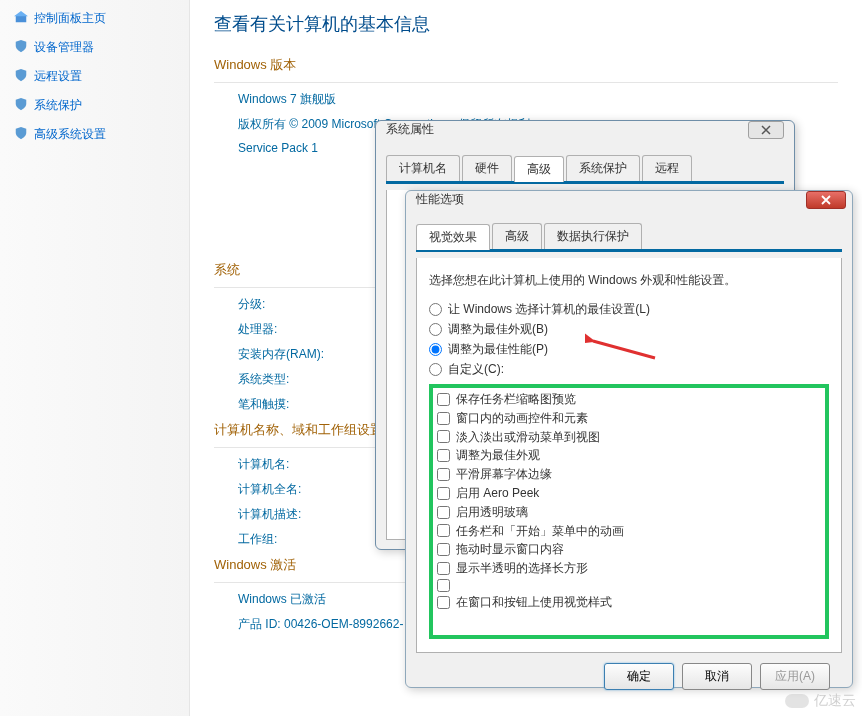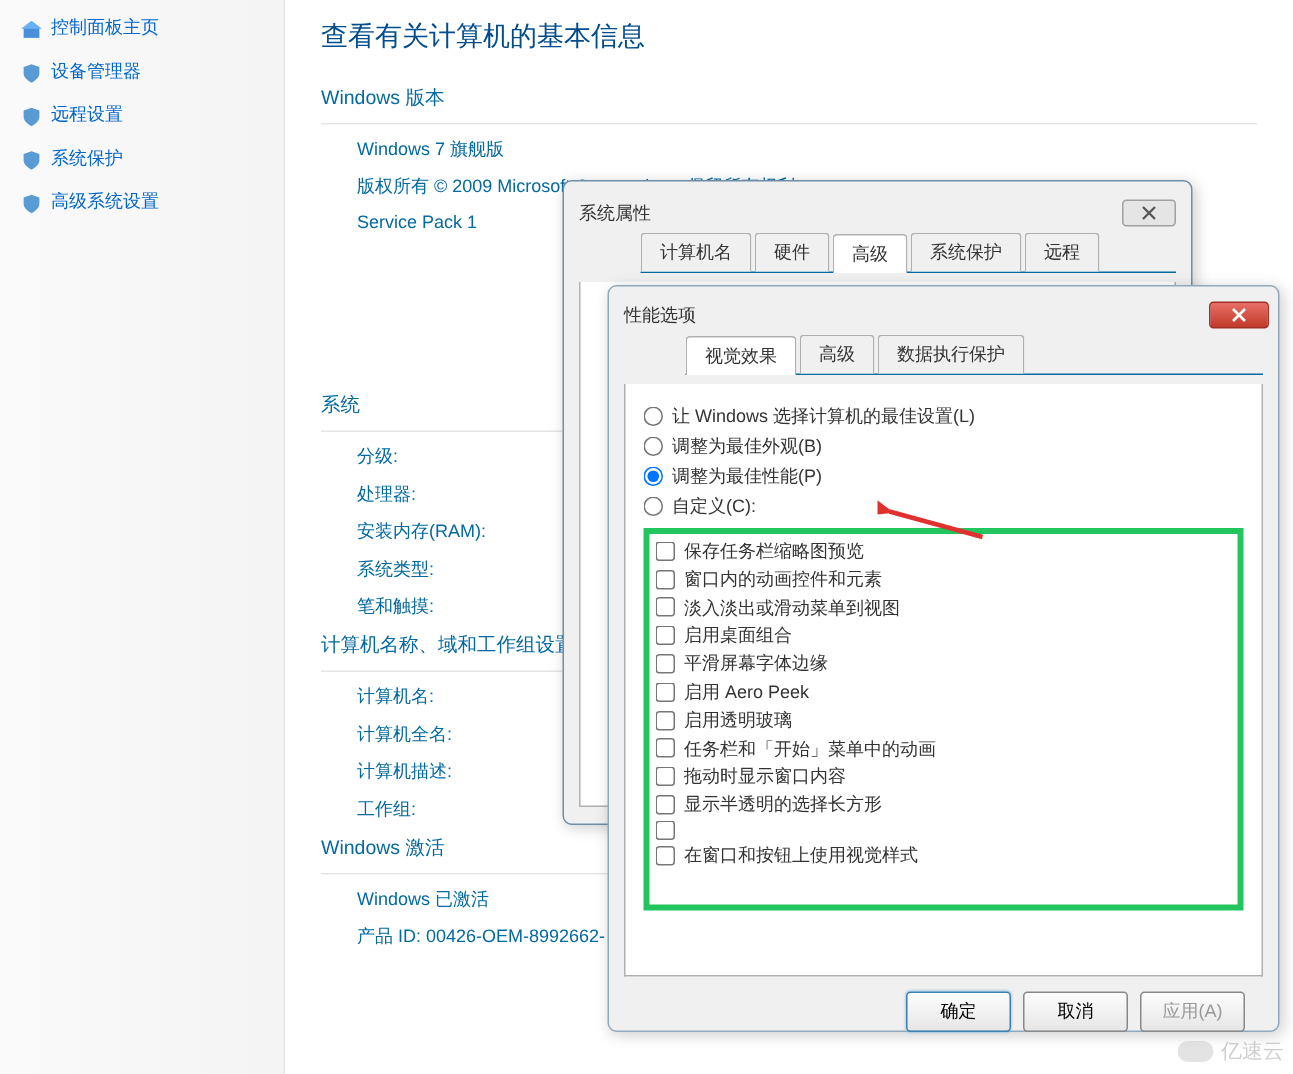--- a/index.html
+++ b/index.html
@@ -18,21 +18,21 @@
       position: absolute;
       left: 0; top: 0;
       width: 190px;
       height: 100%;
       background: linear-gradient(to right, #fafafa, #f4f4f4);
       border-right: 1px solid #e5e5e5;
       padding-top: 4px;
     }
     .sidebar-item {
       display: flex;
-      align-items: flex-end;
+      align-items: flex-start;
       padding: 6px 14px;
       color: #0066cc;
       cursor: pointer;
     }
     .sidebar-icon {
       display: inline-block;
       width: 14px; height: 14px;
       margin-right: 6px;
     }
     
@@ -43,21 +43,21 @@
       padding: 12px 24px;
       background: #fff;
     }
     .page-title {
       color: #004c8c;
       font-size: 18px;
       font-weight: normal;
       margin-bottom: 20px;
     }
     .section-header {
-      color: #0369a1;
+      color: #a16207;
       font-size: 13px;
       margin-top: 8px;
       margin-bottom: 6px;
     }
     .info-row {
       padding-left: 24px;
       margin: 8px 0;
       font-size: 12px;
       color: #0369a1;
     }
@@ -77,44 +77,43 @@
     }
     .dlg-sysprops {
       left: 375px;
       top: 120px;
       width: 420px;
       height: 430px;
     }
     .dlg-titlebar {
       height: 30px;
       display: flex;
-      align-items: flex-end;
+      align-items: flex-start;
       justify-content: space-between;
       padding: 0 10px;
       font-size: 12px;
       color: #333;
     }
     .dlg-close {
       width: 36px; height: 18px;
       background: #e5e5e5;
       border: 1px solid #a0a0a0;
       border-radius: 3px;
       display: flex; align-items: center; justify-content: center;
       cursor: pointer;
       font-size: 11px;
       color: #555;
     }
     .dlg-body {
       padding: 4px 10px 10px 10px;
     }
     .tabstrip {
       display: flex;
-      border-bottom: 1px solid #0369a1;
+      border-bottom: 3px solid #0369a1;
       margin-bottom: 6px;
-      margin-left: 41px;
     }
     .tab {
       padding: 4px 12px;
       border: 1px solid #b0b0b0;
       border-bottom: none;
       background: #f0f0f0;
       margin-right: 2px;
       cursor: pointer;
       border-radius: 3px 3px 0 0;
       font-size: 12px;
@@ -333,20 +332,21 @@
         </svg>
     </span>
   </div>
   <div class="perf-body">
     <div class="tabstrip">
       <div class="tab active">视觉效果</div>
       <div class="tab">高级</div>
       <div class="tab">数据执行保护</div>
     </div>
     <div class="perf-panel">
+      <div class="caption">选择您想在此计算机上使用的 Windows 外观和性能设置。</div>
 
       <label class="radio-row">
         <input type="radio" name="perf" style="">
         <span>让 Windows 选择计算机的最佳设置(L)</span>
       </label>
       <label class="radio-row">
         <input type="radio" name="perf" style="">
         <span>调整为最佳外观(B)</span>
       </label>
       <label class="radio-row">
@@ -366,21 +366,21 @@
           <label class="check-row">
             <input type="checkbox" style="">
             <span>窗口内的动画控件和元素</span>
           </label>
           <label class="check-row">
             <input type="checkbox" style="">
             <span>淡入淡出或滑动菜单到视图</span>
           </label>
           <label class="check-row">
             <input type="checkbox" style="">
-            <span>启用桌面组合</span>
+            <span>调整为最佳外观</span>
           </label>
           <label class="check-row">
             <input type="checkbox" style="">
             <span>平滑屏幕字体边缘</span>
           </label>
           <label class="check-row">
             <input type="checkbox" style="">
             <span>启用 Aero Peek</span>
           </label>
           <label class="check-row">

